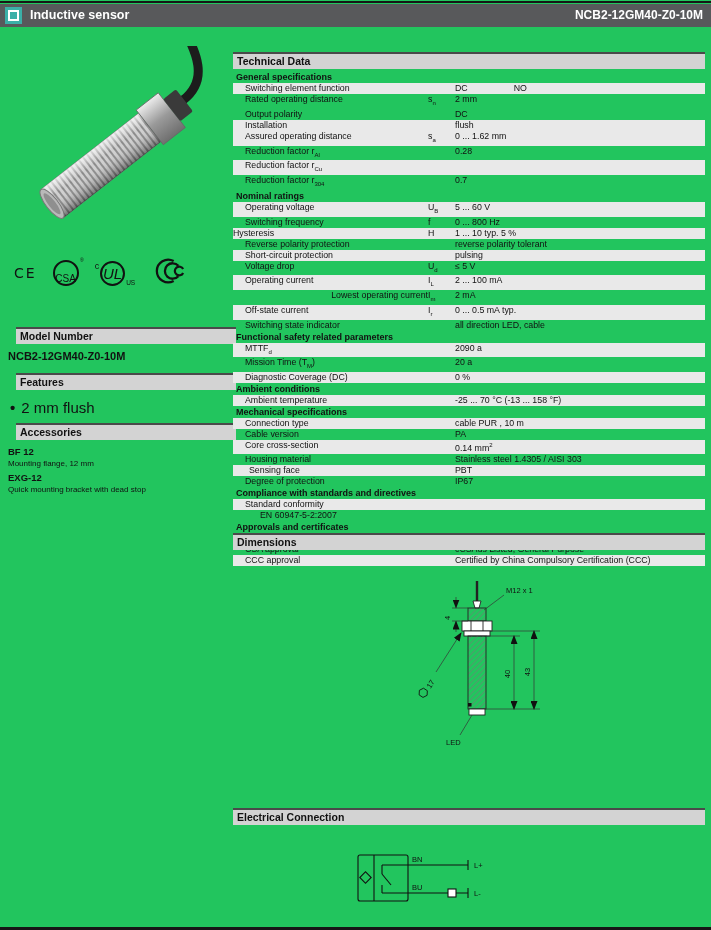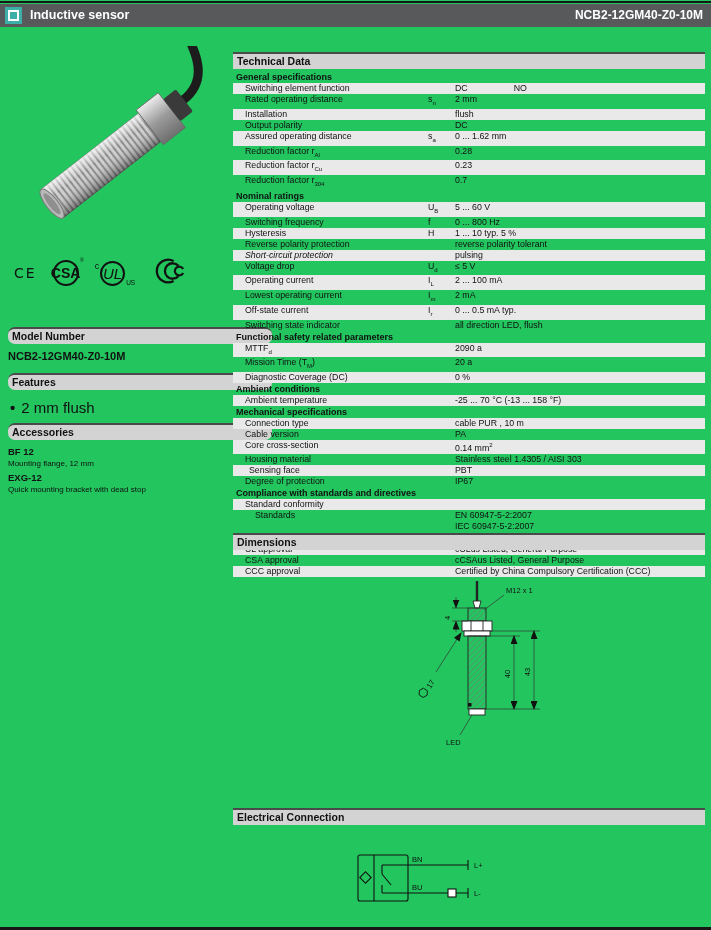--- a/index.html
+++ b/index.html
@@ -11,30 +11,30 @@
   .rule-top{position:absolute;left:0;top:1px;width:711px;height:2px;background:#161616;}
   .rule-bottom{position:absolute;left:0;bottom:0;width:711px;height:3px;background:#161616;}
   .header{position:absolute;left:0;top:4px;width:711px;height:23px;background:var(--header_bg);}
   .logo{position:absolute;left:5px;top:3px;width:17px;height:17px;background:var(--accent);}
   .logo-inner{position:absolute;inset:3px;border:2px solid #fff;box-sizing:border-box;}
   .header-title{position:absolute;left:30px;top:0;line-height:23px;color:#fff;font-weight:bold;font-size:12.5px;}
   .header-part{position:absolute;right:8px;top:0;line-height:23px;color:#fff;font-weight:bold;font-size:12px;}
 
   .bar{position:absolute;height:17px;background:var(--bar_bg);border-top:2px solid var(--bar_border);
        box-sizing:border-box;font-weight:bold;font-size:10.5px;line-height:15px;padding:0 4px;}
-  .bar-left{left:8px;width:264px;border-radius:7px;}
+  .bar-left{left:16px;width:220px;}
   .bar-right{left:233px;width:472px;}
 
   
   .product-img{position:absolute;left:10px;top:46px;width:212px;height:200px;}
   .certs{position:absolute;left:14px;top:252px;width:212px;height:42px;display:flex;align-items:center;gap:16px;}
   .ce{font-size:14px;letter-spacing:2px;font-family:"DejaVu Sans",sans-serif;}
   .csa-wrap{position:relative;}
   .csa-circle{display:inline-flex;width:26px;height:26px;border:2.5px solid #111;border-radius:50%;
-              align-items:center;justify-content:center;font-size:14px;font-weight:bold;box-sizing:border-box;}
+              align-items:flex-end;justify-content:center;font-size:10px;font-weight:normal;box-sizing:border-box;}
   .csa-reg{position:absolute;top:-3px;right:-5px;font-size:5px;}
   .ul-wrap{display:flex;align-items:center;}
   .ul-c{font-size:9px;align-self:flex-start;margin-right:1px;}
   .ul-circle{display:inline-flex;width:25px;height:25px;border:2.5px solid #111;border-radius:50%;
              align-items:center;justify-content:center;font-size:15px;font-weight:normal;font-style:italic;box-sizing:border-box;}
   .ul-us{font-size:6.5px;align-self:flex-end;margin-left:1px;}
   .model-value{position:absolute;left:8px;top:350px;font-weight:bold;font-size:11px;}
   .feature-item{position:absolute;left:10px;top:399px;font-size:15px;}
   .feature-item .bullet{font-weight:bold;margin-right:6px;}
   .acc-name1{position:absolute;left:8px;top:446px;font-size:9.5px;font-weight:bold;}
@@ -144,100 +144,99 @@
       <div class="t-row alt">
         <div class="t-label" style="padding-left: 12px;">Switching element function</div>
         <div class="t-sym"></div>
         <div class="t-val">DC<span class="pair2">NO</span></div>
       </div>
       <div class="t-row">
         <div class="t-label" style="padding-left: 12px;">Rated operating distance</div>
         <div class="t-sym">s<sub>n</sub></div>
         <div class="t-val">2 mm</div>
       </div>
+      <div class="t-row">
+        <div class="t-label" style="padding-left: 12px;">Output polarity</div>
+        <div class="t-sym"></div>
+        <div class="t-val">DC</div>
+      </div>
       <div class="t-row alt">
         <div class="t-label" style="padding-left: 12px;">Installation</div>
         <div class="t-sym"></div>
         <div class="t-val">flush</div>
-      </div>
-      <div class="t-row">
-        <div class="t-label" style="padding-left: 12px;">Output polarity</div>
-        <div class="t-sym"></div>
-        <div class="t-val">DC</div>
       </div>
       <div class="t-row alt">
         <div class="t-label" style="padding-left: 12px;">Assured operating distance</div>
         <div class="t-sym">s<sub>a</sub></div>
         <div class="t-val">0 ... 1.62 mm</div>
       </div>
       <div class="t-row">
         <div class="t-label" style="padding-left: 12px;">Reduction factor r<sub>Al</sub></div>
         <div class="t-sym"></div>
         <div class="t-val">0.28</div>
       </div>
       <div class="t-row alt">
         <div class="t-label" style="padding-left: 12px;">Reduction factor r<sub>Cu</sub></div>
         <div class="t-sym"></div>
-        <div class="t-val">0.23</div>
       </div>
       <div class="t-row">
         <div class="t-label" style="padding-left: 12px;">Reduction factor r<sub>304</sub></div>
         <div class="t-sym"></div>
         <div class="t-val">0.7</div>
       </div>
       <div class="t-sec">Nominal ratings</div>
       <div class="t-row alt">
         <div class="t-label" style="padding-left: 12px;">Operating voltage</div>
         <div class="t-sym">U<sub>B</sub></div>
         <div class="t-val">5 ... 60 V</div>
       </div>
       <div class="t-row">
         <div class="t-label" style="padding-left: 12px;">Switching frequency</div>
         <div class="t-sym">f</div>
         <div class="t-val">0 ... 800 Hz</div>
       </div>
       <div class="t-row alt">
-        <div class="t-label" style="padding-left: 12px;">Hysteresis</div>
+        <div class="t-label" style="">Hysteresis</div>
         <div class="t-sym">H</div>
         <div class="t-val">1 ... 10  typ. 5  %</div>
       </div>
       <div class="t-row">
         <div class="t-label" style="padding-left: 12px;">Reverse polarity protection</div>
         <div class="t-sym"></div>
         <div class="t-val">reverse polarity tolerant</div>
       </div>
       <div class="t-row alt">
-        <div class="t-label" style="padding-left: 12px; font-style: italic;">Short-circuit protection</div>
+        <div class="t-label" style="padding-left: 12px;">Short-circuit protection</div>
         <div class="t-sym"></div>
         <div class="t-val">pulsing</div>
       </div>
       <div class="t-row">
         <div class="t-label" style="padding-left: 12px;">Voltage drop</div>
         <div class="t-sym">U<sub>d</sub></div>
         <div class="t-val">≤ 5 V</div>
       </div>
       <div class="t-row alt">
         <div class="t-label" style="padding-left: 12px;">Operating current</div>
         <div class="t-sym">I<sub>L</sub></div>
         <div class="t-val">2 ... 100 mA</div>
       </div>
       <div class="t-row">
-        <div class="t-label" style="padding-left: 12px;">Lowest operating current</div>
+        <div class="t-label" style="padding-left: 12px; text-align: right;">Lowest operating current</div>
         <div class="t-sym">I<sub>m</sub></div>
         <div class="t-val">2 mA</div>
       </div>
       <div class="t-row alt">
         <div class="t-label" style="padding-left: 12px;">Off-state current</div>
         <div class="t-sym">I<sub>r</sub></div>
         <div class="t-val">0 ... 0.5 mA typ.</div>
       </div>
       <div class="t-row">
         <div class="t-label" style="padding-left: 12px;">Switching state indicator</div>
         <div class="t-sym"></div>
-        <div class="t-val">all direction LED, flush</div>
+        <div class="t-val">all direction LED, cable</div>
       </div>
       <div class="t-sec">Functional safety related parameters</div>
       <div class="t-row alt">
         <div class="t-label" style="padding-left: 12px;">MTTF<sub>d</sub></div>
         <div class="t-sym"></div>
         <div class="t-val">2090 a</div>
       </div>
       <div class="t-row">
         <div class="t-label" style="padding-left: 12px;">Mission Time (T<sub>M</sub>)</div>
         <div class="t-sym"></div>
@@ -285,25 +284,23 @@
         <div class="t-sym"></div>
         <div class="t-val">IP67</div>
       </div>
       <div class="t-sec">Compliance with standards and directives</div>
       <div class="t-row alt">
         <div class="t-label" style="padding-left: 12px;">Standard conformity</div>
         <div class="t-sym"></div>
         <div class="t-val"></div>
       </div>
       <div class="t-row">
-        <div class="t-label" style="padding-left: 22px;">Standards</div>
         <div class="t-sym"></div>
         <div class="t-val">
           <div>EN 60947-5-2:2007</div>
-          <div>IEC 60947-5-2:2007</div>
         </div>
       </div>
       <div class="t-sec">Approvals and certificates</div>
       <div class="t-row alt">
         <div class="t-label" style="padding-left: 12px;">UL approval</div>
         <div class="t-sym"></div>
         <div class="t-val">cULus Listed, General Purpose</div>
       </div>
       <div class="t-row">
         <div class="t-label" style="padding-left: 12px;">CSA approval</div>

